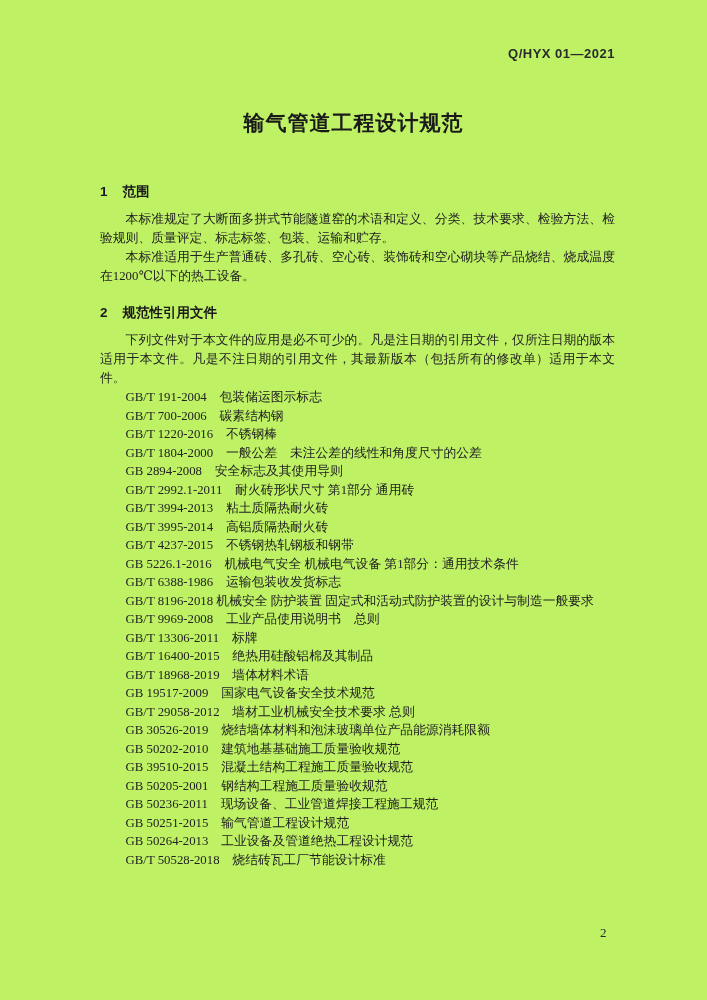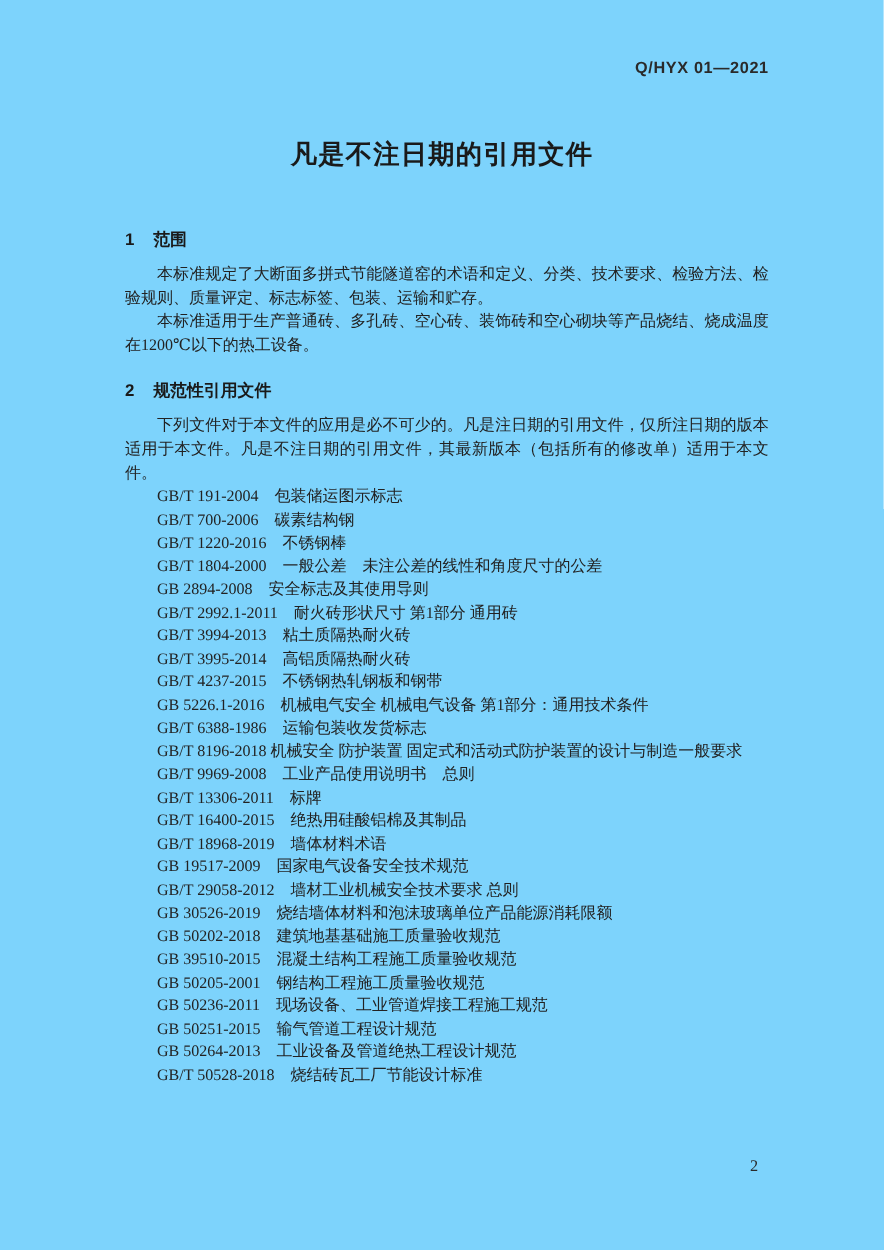--- a/index.html
+++ b/index.html
@@ -4,21 +4,21 @@
 <style>
   html, body {
     margin: 0;
     padding: 0;
     background: #ffffff;
   }
   .page {
     position: relative;
     width: 707px;
     height: 1000px;
-    background: #7dd3fc;
+    background: #bef264;
     overflow: hidden;
     font-family: "Liberation Serif", "DejaVu Serif", serif;
     color: #1f1f1f;
     box-sizing: border-box;
   }
   .header-code {
     padding-top: 46px;
     margin-right: 92px;
     text-align: right;
     font-family: "Liberation Sans", "DejaVu Sans", sans-serif;
@@ -81,21 +81,21 @@
     color: #2a2a2a;
   }
 </style>
 </head>
 <body>
 
 <div class="page">
 
   <div class="header-code">Q/HYX 01—2021</div>
 
-  <h1 class="doc-title">凡是不注日期的引用文件</h1>
+  <h1 class="doc-title">输气管道工程设计规范</h1>
 
   <div class="content">
 
     <div class="section-heading first">
       <span class="sec-num">1</span><span>范围</span>
     </div>
 
     <div>
 
         <p class="body-p">本标准规定了大断面多拼式节能隧道窑的术语和定义、分类、技术要求、检验方法、检验规则、质量评定、标志标签、包装、运输和贮存。</p>
@@ -147,21 +147,21 @@
 
 
         <p class="ref-p">GB/T 18968-2019　墙体材料术语</p>
 
         <p class="ref-p">GB 19517-2009　国家电气设备安全技术规范</p>
 
         <p class="ref-p">GB/T 29058-2012　墙材工业机械安全技术要求 总则</p>
 
         <p class="ref-p">GB 30526-2019　烧结墙体材料和泡沫玻璃单位产品能源消耗限额</p>
 
-        <p class="ref-p">GB 50202-2018　建筑地基基础施工质量验收规范</p>
+        <p class="ref-p">GB 50202-2010　建筑地基基础施工质量验收规范</p>
 
         <p class="ref-p">GB 39510-2015　混凝土结构工程施工质量验收规范</p>
 
         <p class="ref-p">GB 50205-2001　钢结构工程施工质量验收规范</p>
 
         <p class="ref-p">GB 50236-2011　现场设备、工业管道焊接工程施工规范</p>
 
         <p class="ref-p">GB 50251-2015　输气管道工程设计规范</p>
 
         <p class="ref-p">GB 50264-2013　工业设备及管道绝热工程设计规范</p>

